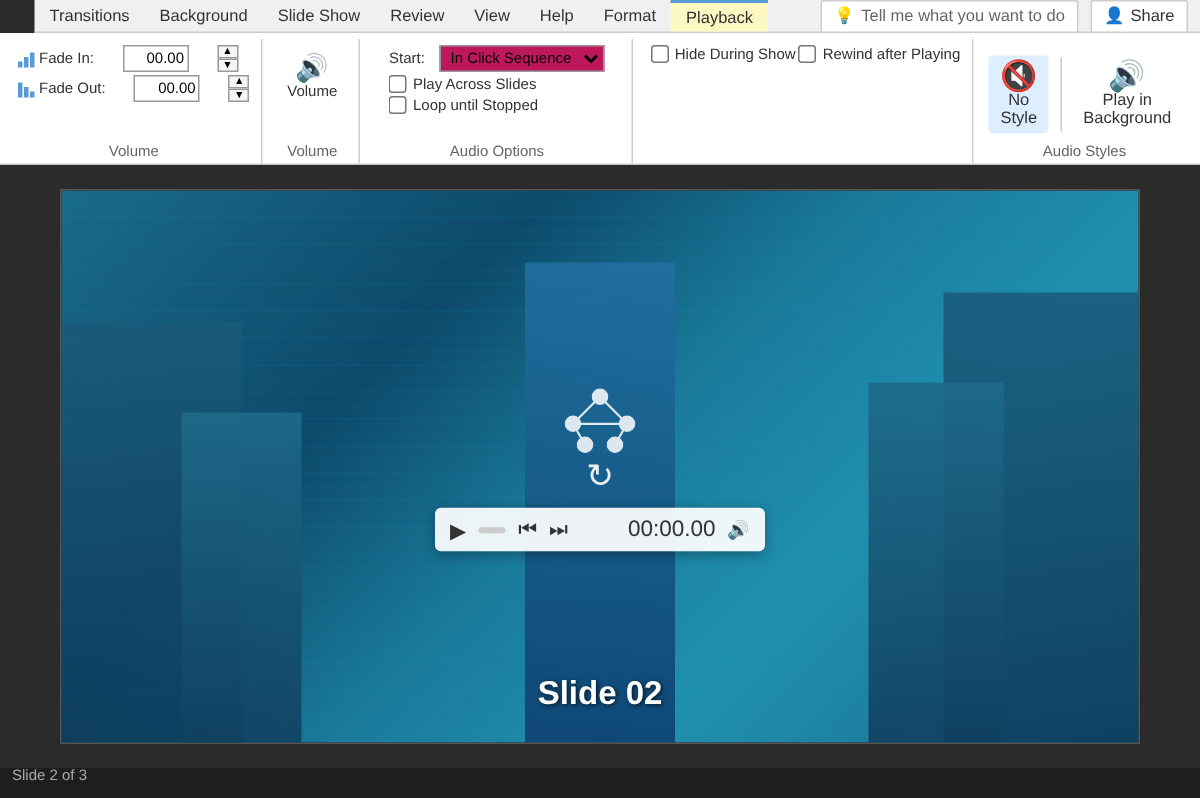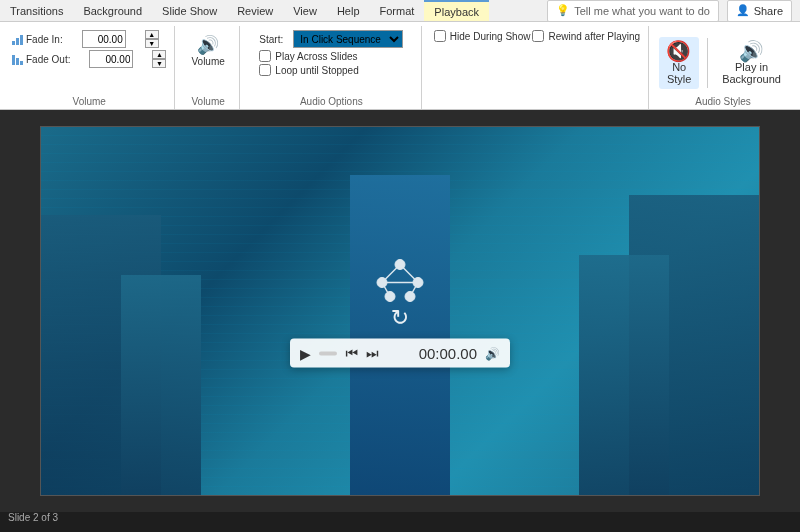--- a/index.html
+++ b/index.html
@@ -3,20 +3,21 @@
   <meta charset="utf-8">
   <style>
     * { margin: 0; padding: 0; box-sizing: border-box; }
     body { width: 800px; height: 532px; overflow: hidden; font-family: 'Segoe UI', Arial, sans-serif; font-size: 11px; background: #2b2b2b; }
 
     
     .menu-bar {
       display: flex; align-items: center;
       background: #f0f0f0; height: 22px;
       border-bottom: 1px solid #ccc;
+      margin-left: 23px;
     }
     .menu-item {
       padding: 3px 10px; cursor: pointer; font-size: 11px; color: #333;
       height: 100%; display: flex; align-items: center;
     }
     .menu-item.active {
       background: #fef9c3; border-top: 2px solid #5b9bd5; color: #333;
     }
 
     
@@ -69,21 +70,21 @@
     .volume-icon { font-size: 18px; color: #555; }
     .volume-label { font-size: 10px; color: #333; }
 
     
     .audio-options-group { min-width: 180px; }
     .audio-options-group .ribbon-group-content { flex-direction: column; gap: 2px; }
     .start-row { display: flex; align-items: center; gap: 4px; }
     .start-label { font-size: 10px; color: #333; min-width: 30px; }
     .start-select {
       height: 18px; border: 1px solid #999; font-size: 10px; 
-      background: #0369a1; cursor: pointer; padding: 0 2px;
+      background: #be185d; cursor: pointer; padding: 0 2px;
       min-width: 110px;
     }
     .checkbox-label { display: flex; align-items: center; gap: 4px; font-size: 10px; color: #333; cursor: pointer; }
     .checkbox-label input { width: 12px; height: 12px; cursor: pointer; }
 
     
     .rewind-group { min-width: 100px; }
     .rewind-group .ribbon-group-content { flex-direction: row; gap: 2px; }
 
     
@@ -329,20 +330,21 @@
 
     <div class="slide-bg"></div>
     <div class="glass-lines"></div>
 
     <div class="building-left"></div>
     <div class="building-left2"></div>
     <div class="building-center"></div>
     <div class="building-right"></div>
     <div class="building-right2"></div>
 
+    <div class="slide-title">Slide 02</div>
 
     <div class="media-player">
 
       <svg width="60" height="50" style="opacity:0.85">
         <circle cx="30" cy="10" r="5" fill="white" stroke="white" stroke-width="1"></circle>
         <circle cx="12" cy="28" r="5" fill="white" stroke="white" stroke-width="1"></circle>
         <circle cx="48" cy="28" r="5" fill="white" stroke="white" stroke-width="1"></circle>
         <circle cx="20" cy="42" r="5" fill="white" stroke="white" stroke-width="1"></circle>
         <circle cx="40" cy="42" r="5" fill="white" stroke="white" stroke-width="1"></circle>
         <line x1="30" y1="10" x2="12" y2="28" stroke="white" stroke-width="1.5"></line>

